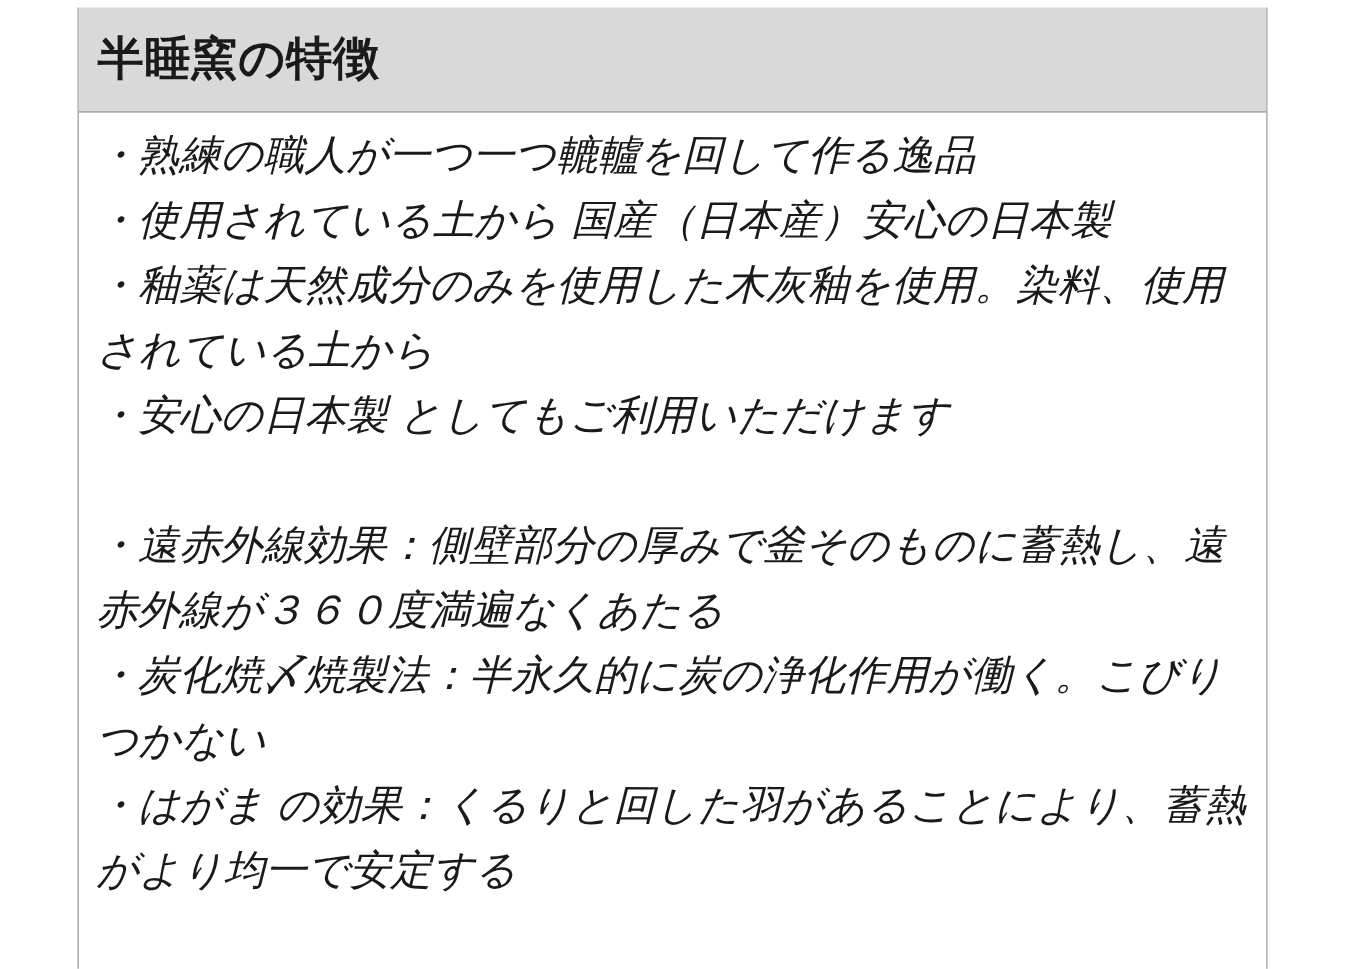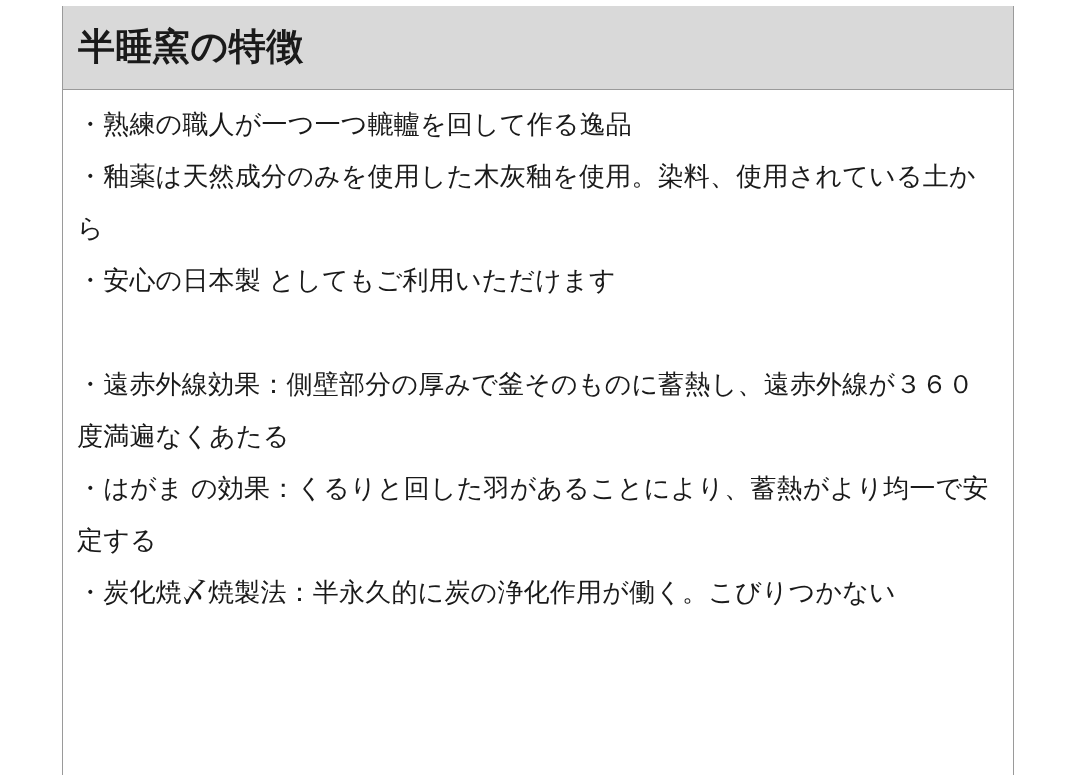--- a/index.html
+++ b/index.html
@@ -46,48 +46,50 @@
     color: #1a1a1a;
     letter-spacing: 0.5px;
     padding-left: 15px;
     line-height: 1.2;
   }
   .panel-body {
     padding: 8px 14px 0 14px;
     box-sizing: border-box;
   }
   .feature-line {
-    font-size: 26px;
+    font-size: 33px;
     line-height: 52px;
     color: #1a1a1a;
     white-space: pre-wrap;
     word-break: break-all;
     letter-spacing: 0.2px;
+    font-style: italic;
   }
   .spacer-line {
     height: 52px;
   }
 </style>
 </head>
 <body>
 
 <div class="page">
   <div class="panel">
 
     <div class="panel-header">
       <div class="panel-header-title">半睡窯の特徴</div>
     </div>
 
     <div class="panel-body">
 
       <div class="feature-line">・熟練の職人が一つ一つ轆轤を回して作る逸品</div>
+      <div class="feature-line">・使用されている土から 国産（日本産）安心の日本製</div>
       <div class="feature-line">・釉薬は天然成分のみを使用した木灰釉を使用。染料、使用されている土から</div>
       <div class="feature-line">・安心の日本製 としてもご利用いただけます</div>
 
       <div class="spacer-line"></div>
 
       <div class="feature-line">・遠赤外線効果：側壁部分の厚みで釜そのものに蓄熱し、遠赤外線が３６０度満遍なくあたる</div>
+      <div class="feature-line">・炭化焼〆焼製法：半永久的に炭の浄化作用が働く。こびりつかない</div>
       <div class="feature-line">・はがま の効果：くるりと回した羽があることにより、蓄熱がより均一で安定する</div>
-      <div class="feature-line">・炭化焼〆焼製法：半永久的に炭の浄化作用が働く。こびりつかない</div>
 
     </div>
   </div>
 </div>
 
 </body></html>

